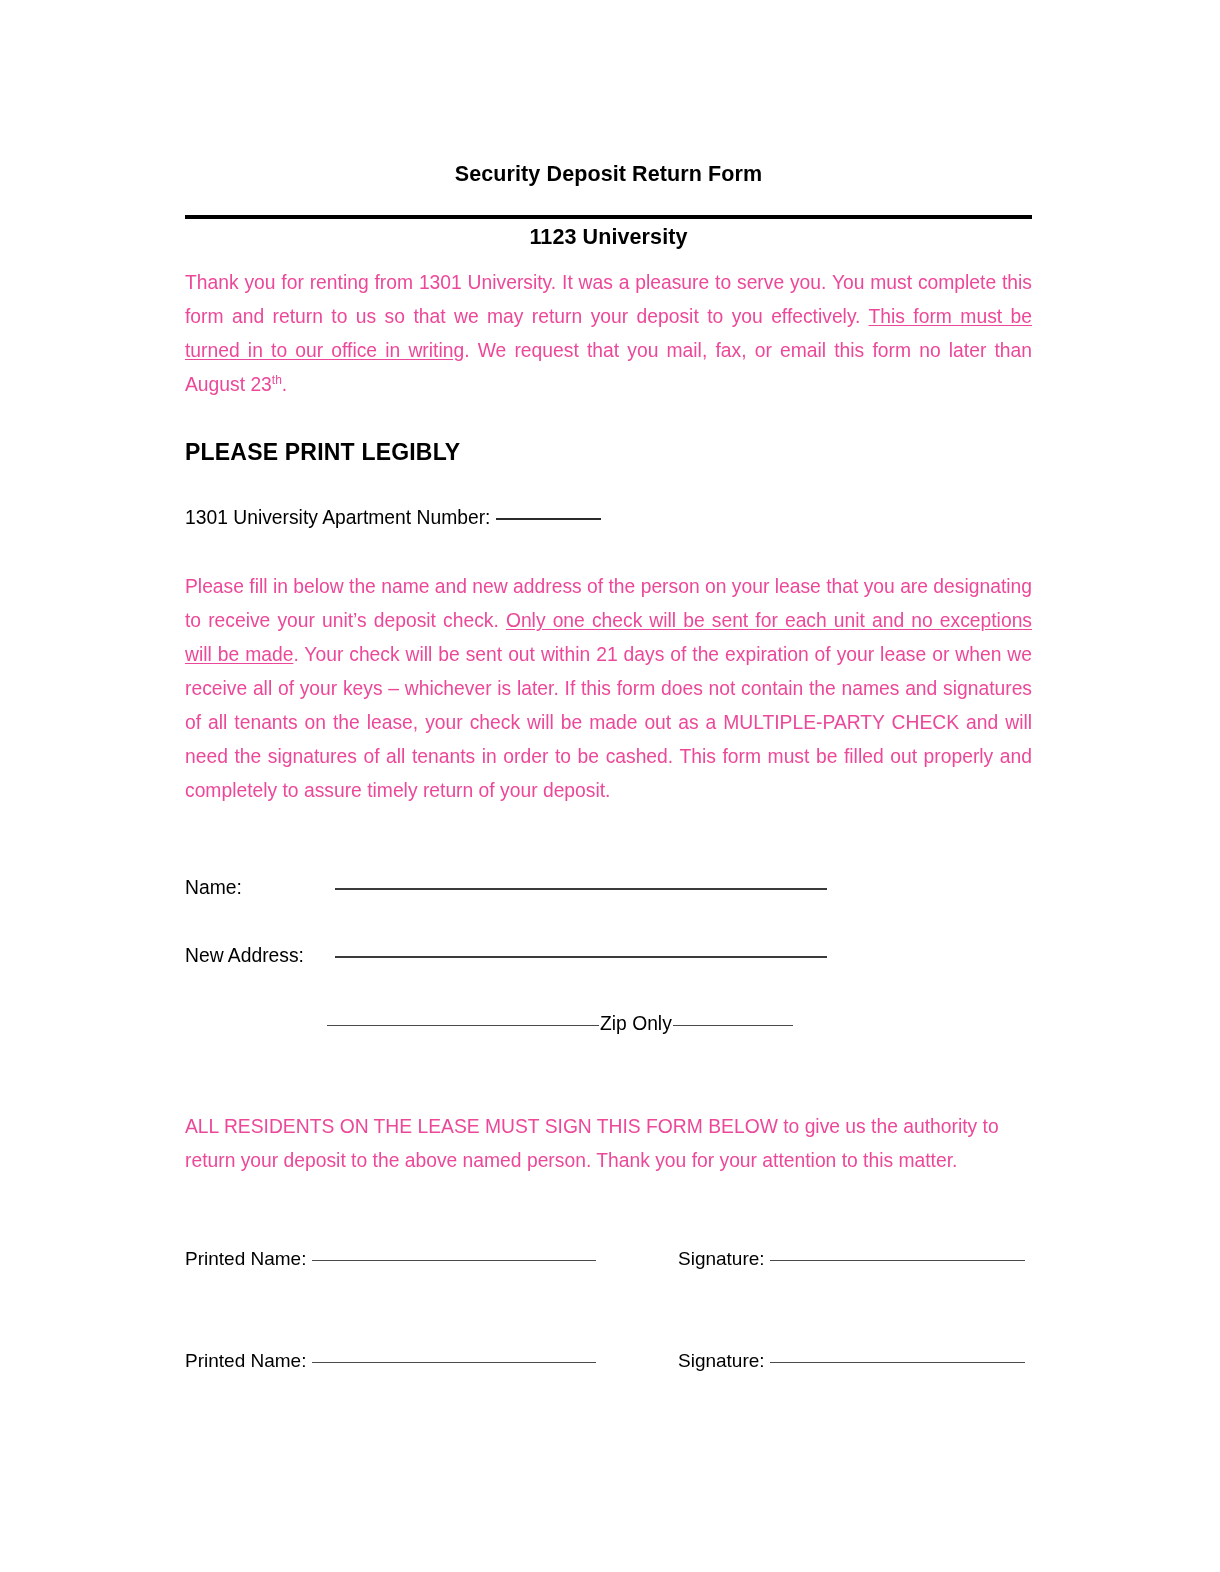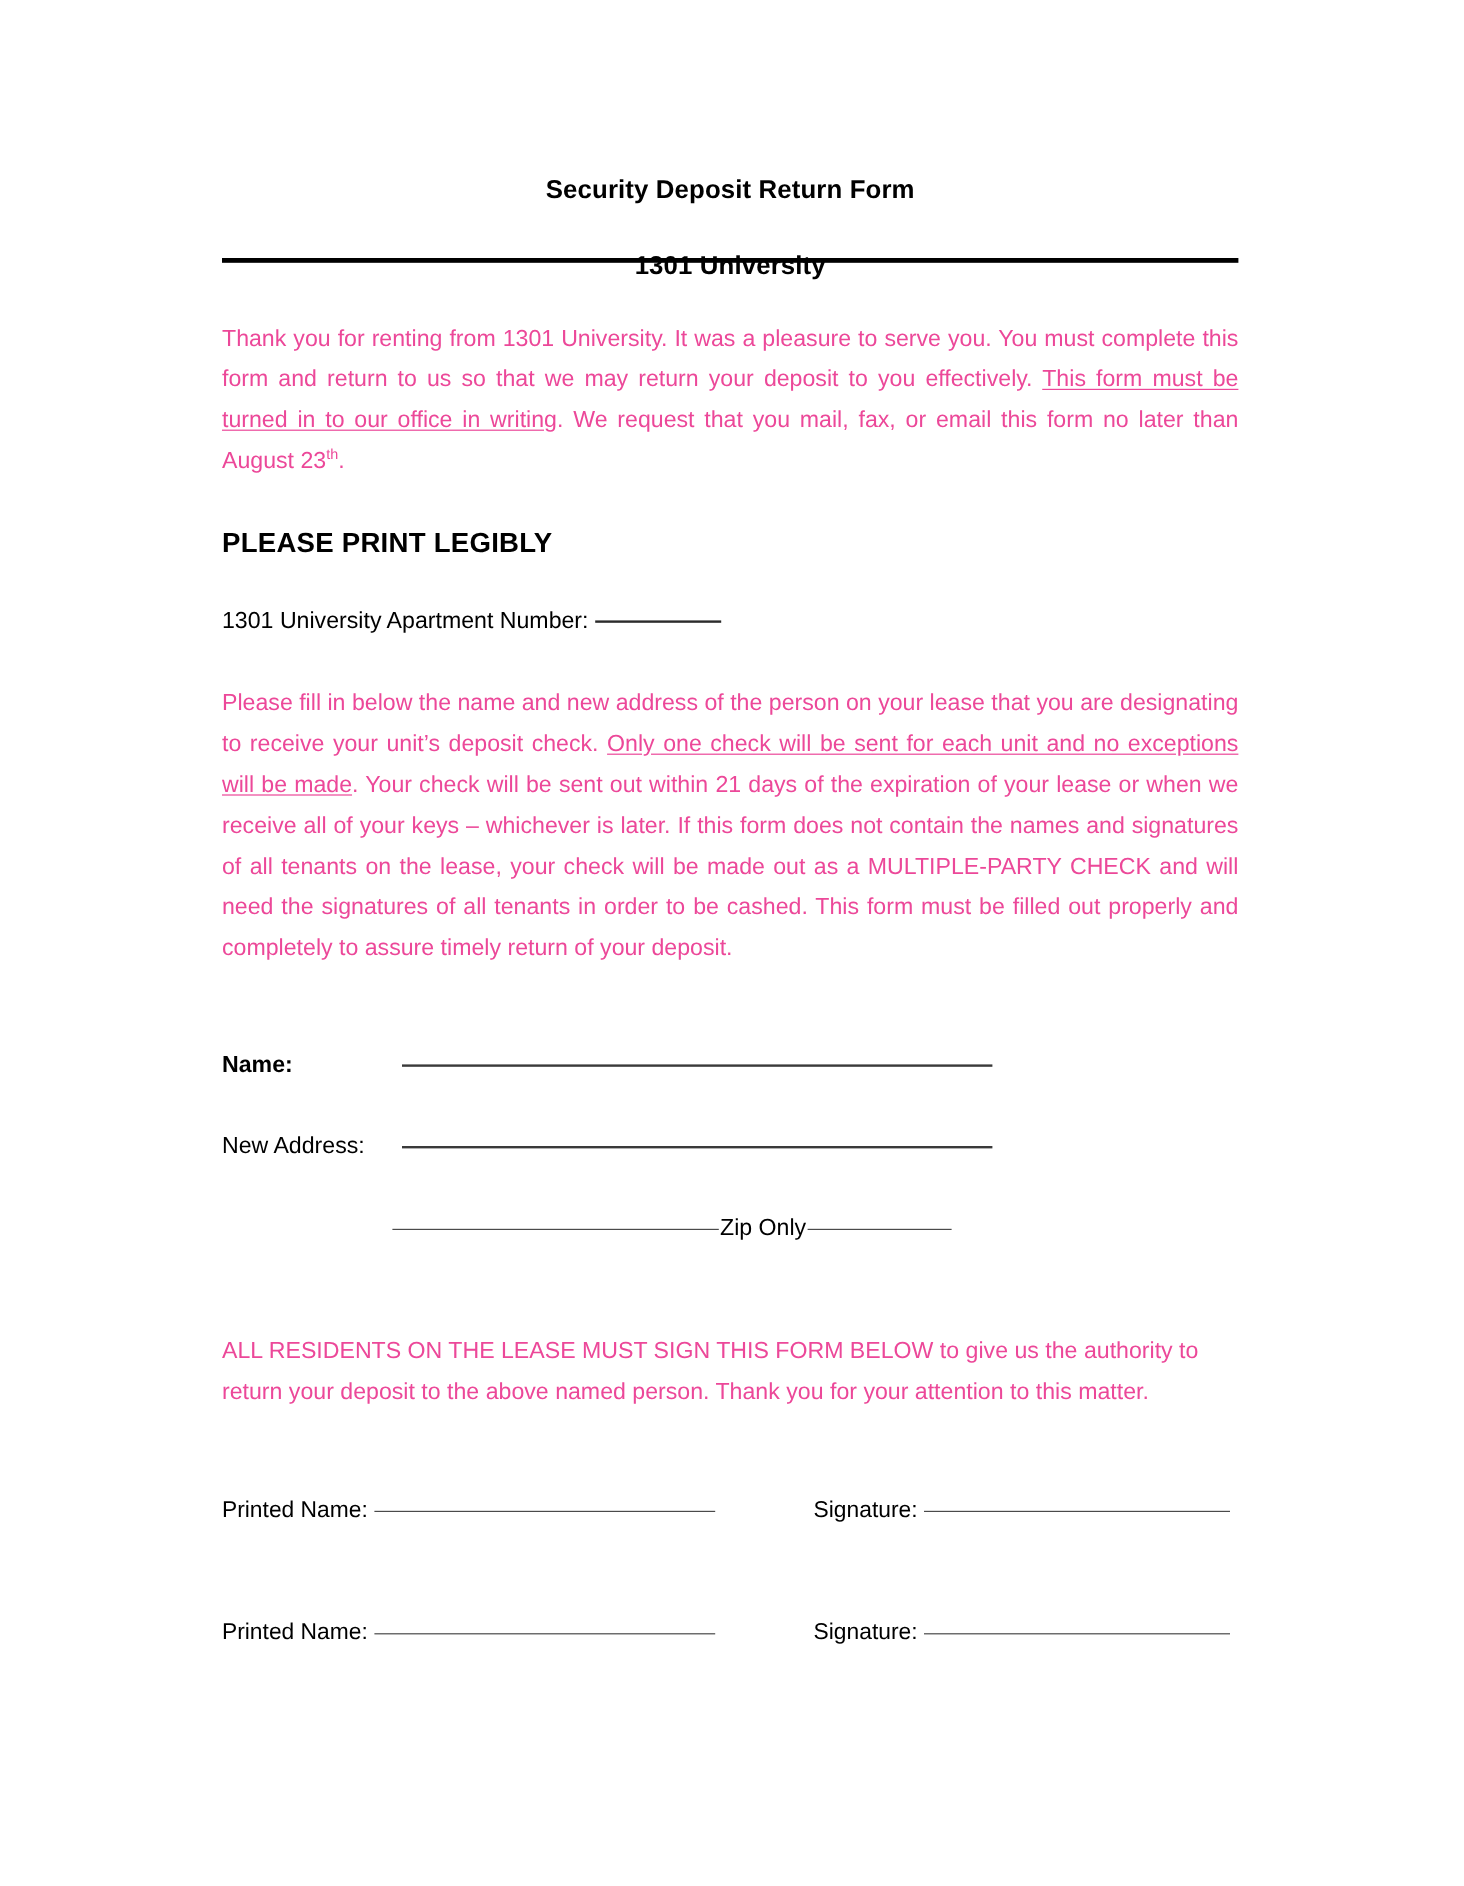--- a/index.html
+++ b/index.html
@@ -31,21 +31,21 @@
     left: 185px;
     top: 148px;
     width: 847px;
   }
   .doc-title {
     font-size: 21.5px;
     font-weight: bold;
     text-align: center;
     letter-spacing: 0.1px;
     line-height: 1.0;
-    margin: 0;
+    margin: 16px;
   }
   .doc-subtitle {
     font-size: 21.5px;
     font-weight: bold;
     text-align: center;
     letter-spacing: 0.1px;
     line-height: 1.0;
     margin: 41px 0 0 0;
   }
   .title-rule {
@@ -133,36 +133,36 @@
     white-space: nowrap;
   }
 </style>
 </head>
 <body>
 
 <div class="page">
 
   <div class="title-block">
     <div class="doc-title">Security Deposit Return Form</div>
-    <div class="doc-subtitle">1301 University</div>
+    <div class="doc-subtitle">1123 University</div>
   </div>
   <div class="title-rule"></div>
 
   <div class="body-text" style="left:185px; top:266px; width:847px;"><span>Thank you for renting from 1301 University.  It was a pleasure to serve you.  You must complete this form and return to us so that we may return your deposit to you effectively.  </span><u class="emph">This form must be turned in to our office in writing</u><span>.  We request that you mail, fax, or email this form no later than August 23</span><sup>th</sup><span>.</span></div>
 
   <div class="bold-head" style="top:439px;">PLEASE PRINT LEGIBLY</div>
 
   <div class="field-row" style="left:185px; top:507px;">
     <span class="field-label">1301 University Apartment Number:</span>
     <span class="rule-short"></span>
   </div>
 
   <div class="body-text" style="left:185px; top:570px; width:847px;"><span>Please fill in below the name and new address of the person on your lease that you are designating to receive your unit’s deposit check.  </span><u class="emph">Only one check will be sent for each unit and no exceptions will be made</u><span>.  Your check will be sent out within 21 days of the expiration of your lease or when we receive all of your keys – whichever is later.  If this form does not contain the names and signatures of all tenants on the lease, your check will be made out as a MULTIPLE-PARTY CHECK and will need the signatures of all tenants in order to be cashed.  This form must be filled out properly and completely to assure timely return of your deposit.</span></div>
 
-  <div class="field-row" style="left:185px; top:877px;font-weight:bold;">
+  <div class="field-row" style="left:185px; top:877px;">
     <span class="field-label" style="width:145px;">Name:</span>
     <span class="rule" style="width:492px;"></span>
   </div>
 
   <div class="field-row" style="left:185px; top:945px;">
     <span class="field-label" style="width:145px;">New Address:</span>
     <span class="rule" style="width:492px;"></span>
   </div>
 
   <div class="zip-row" style="left:327px; top:1013px;">

